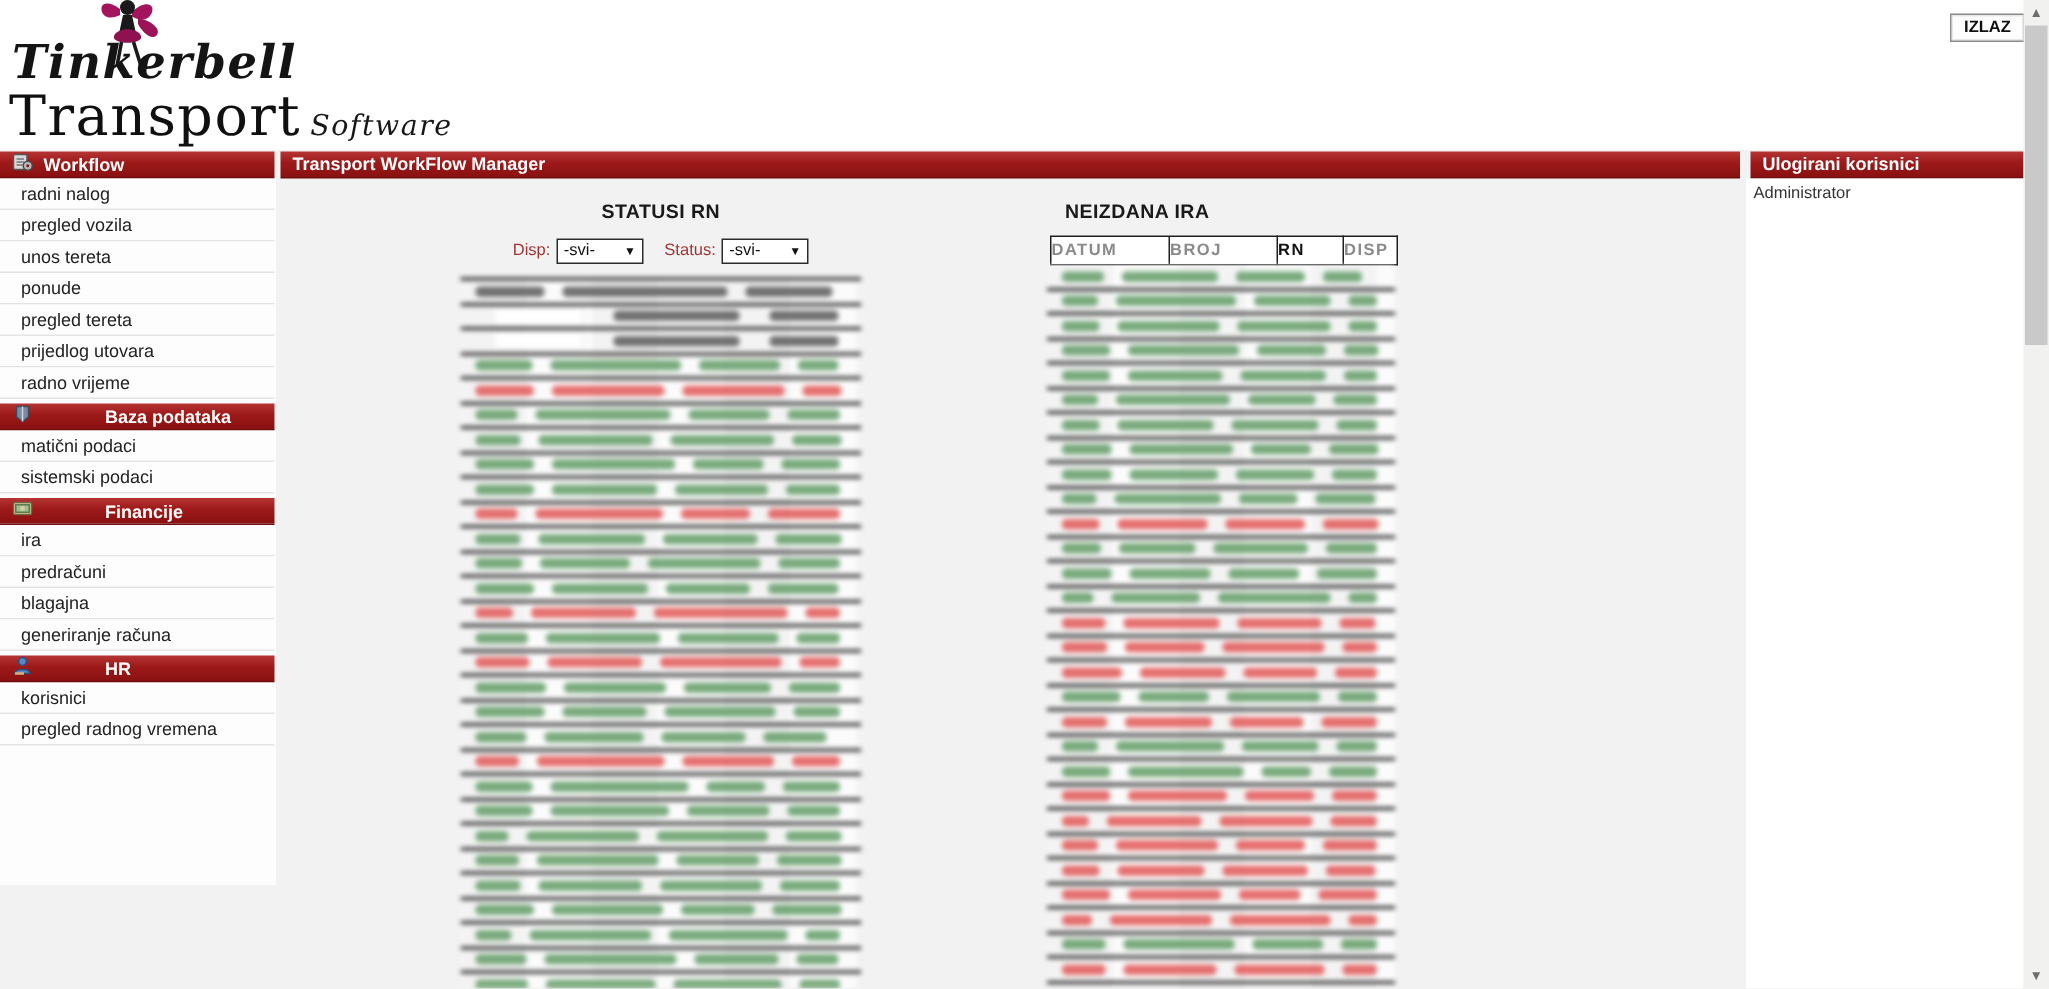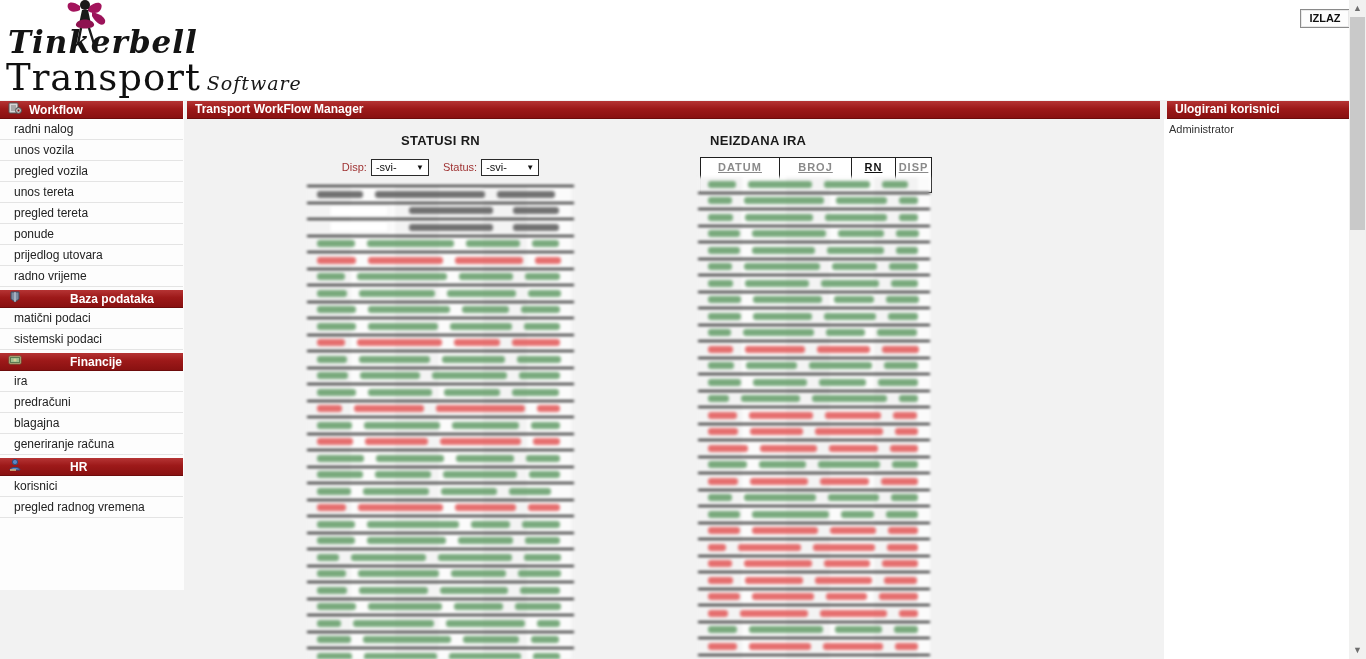--- a/index.html
+++ b/index.html
@@ -34,21 +34,21 @@
 
   
   .section-title { position:absolute; font-size:13px; font-weight:bold; color:#1a1a1a; letter-spacing:.3px; }
   .filters { position:absolute; left:307px; top:158px; width:267px; height:18px; display:flex; align-items:center; justify-content:center; gap:14px; }
   .filter-label { font-size:11px; font-weight:normal; color:#a03434; }
   .fake-select { display:inline-flex; align-items:center; justify-content:space-between; width:58px; height:17px; border:1px solid #2a2a2a; background:#ffffff; font-size:11px; color:#111; padding:0 4px; cursor:pointer; margin-left:4px; }
   .fake-select .arrow { font-size:8px; color:#111; }
 
   
   .ira-header { position:absolute; left:700px; top:157px; height:20px; display:flex; }
-  .ira-th { height:36px; border:1px solid #1f1f1f; border-left-width:0; background:#ffffff; font-size:11px; font-weight:bold; color:#8a8a8a; text-align:center; line-height:18px; letter-spacing:1px;text-decoration:underline; }
+  .ira-th { height:20px; border:1px solid #1f1f1f; border-left-width:0; background:#ffffff; font-size:11px; font-weight:bold; color:#8a8a8a; text-align:left; line-height:18px; letter-spacing:1px; }
   .ira-th:first-child { border-left-width:1px; }
   .ira-th.dark { color:#111111; }
 
   
   .blur-table { position:absolute; overflow:hidden; filter:blur(1.6px);
     background:repeating-linear-gradient(90deg,#f3f3f3 0 44px,#fbfbfb 44px 88px); }
   .blur-table .row { position:relative; height:16.5px; border-bottom:2px solid #1b1b1b; display:flex; align-items:center; gap:12px; padding-left:10px; }
   .seg { height:7px; border-radius:3px; opacity:.78; flex:0 0 auto; }
   .seg.green { background:#55945a; }
   .seg.red { background:#e04848; }
@@ -95,25 +95,24 @@
       <div class="redbar side-section-header">
         <span><svg class="icon" viewBox="0 0 14 14">
             <rect x="1" y="2" width="9" height="10" rx="1" fill="#d8d8d8" stroke="#555" stroke-width="1"></rect>
             <path d="M3 5h5M3 7h5M3 9h4" stroke="#777" stroke-width="1"></path>
             <circle cx="10.5" cy="9.5" r="3" fill="#b9b9b9" stroke="#4a4a4a"></circle>
             <circle cx="10.5" cy="9.5" r="1" fill="#8c1414"></circle>
           </svg></span>
         <span>Workflow</span>
       </div>
       <div class="side-item">radni nalog</div>
-      <div class="side-item">unos vozila</div>
       <div class="side-item">pregled vozila</div>
       <div class="side-item">unos tereta</div>
+      <div class="side-item">ponude</div>
       <div class="side-item">pregled tereta</div>
-      <div class="side-item">ponude</div>
       <div class="side-item">prijedlog utovara</div>
       <div class="side-item">radno vrijeme</div>
       <div class="redbar side-section-header gap">
         <span><svg class="icon" viewBox="0 0 14 14">
             <path d="M3 2 L11 2 L11 9 L7 12 L3 9 Z" fill="#7c8aa0" stroke="#3d4a5c"></path>
             <path d="M7 2 L7 12" stroke="#cfd6e0" stroke-width="1"></path>
           </svg></span>
         <span>Baza podataka</span>
       </div>
       <div class="side-item">matični podaci</div>

